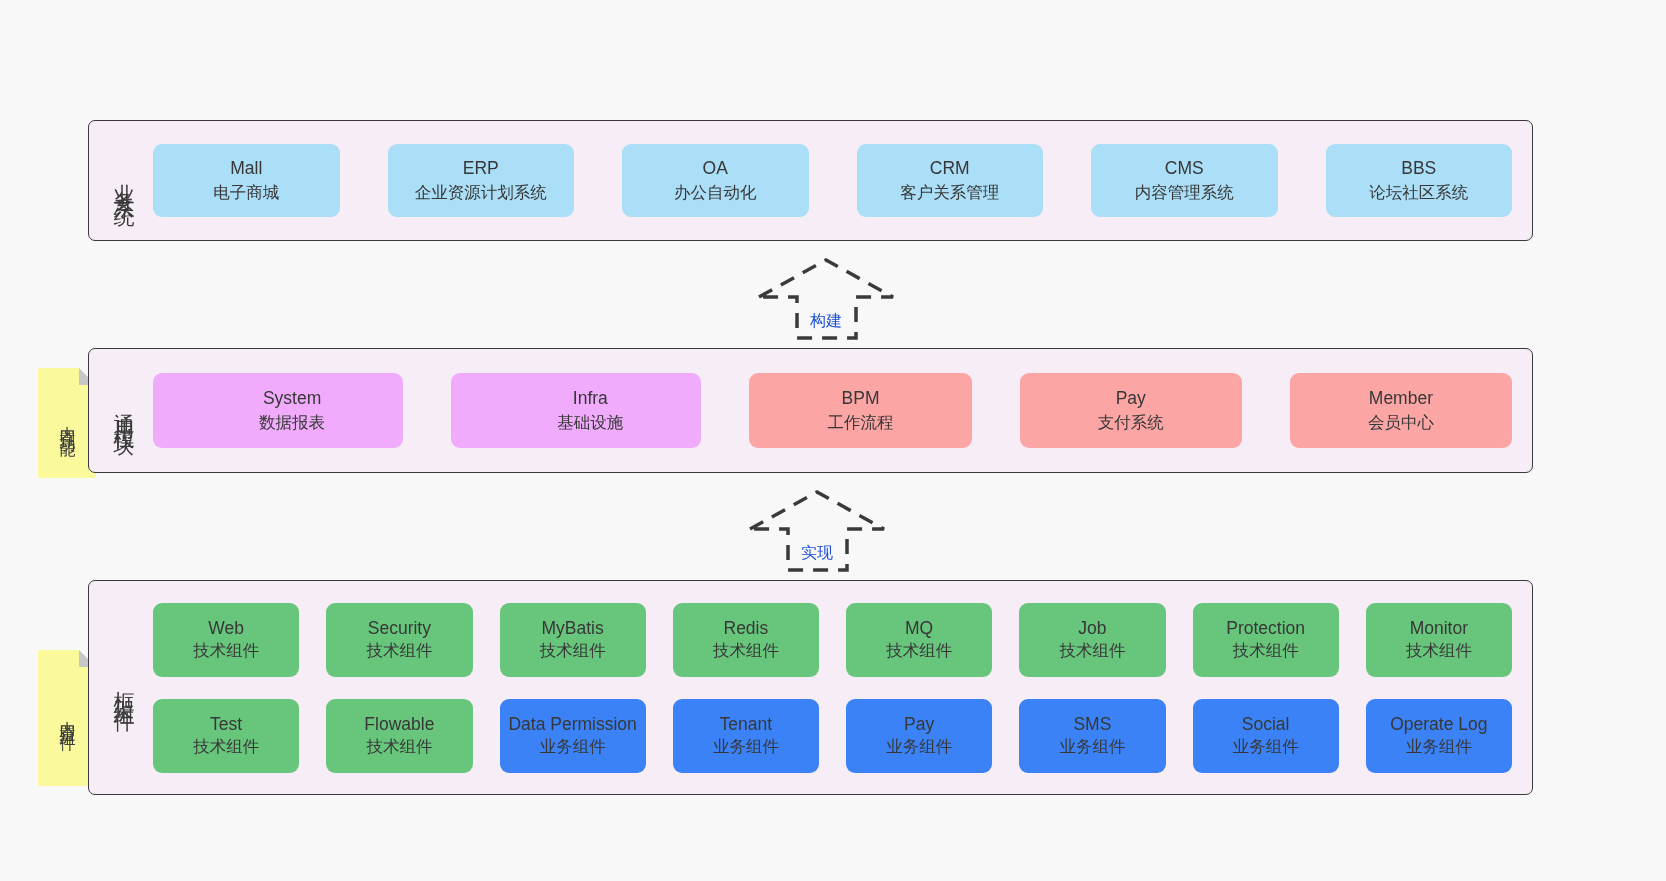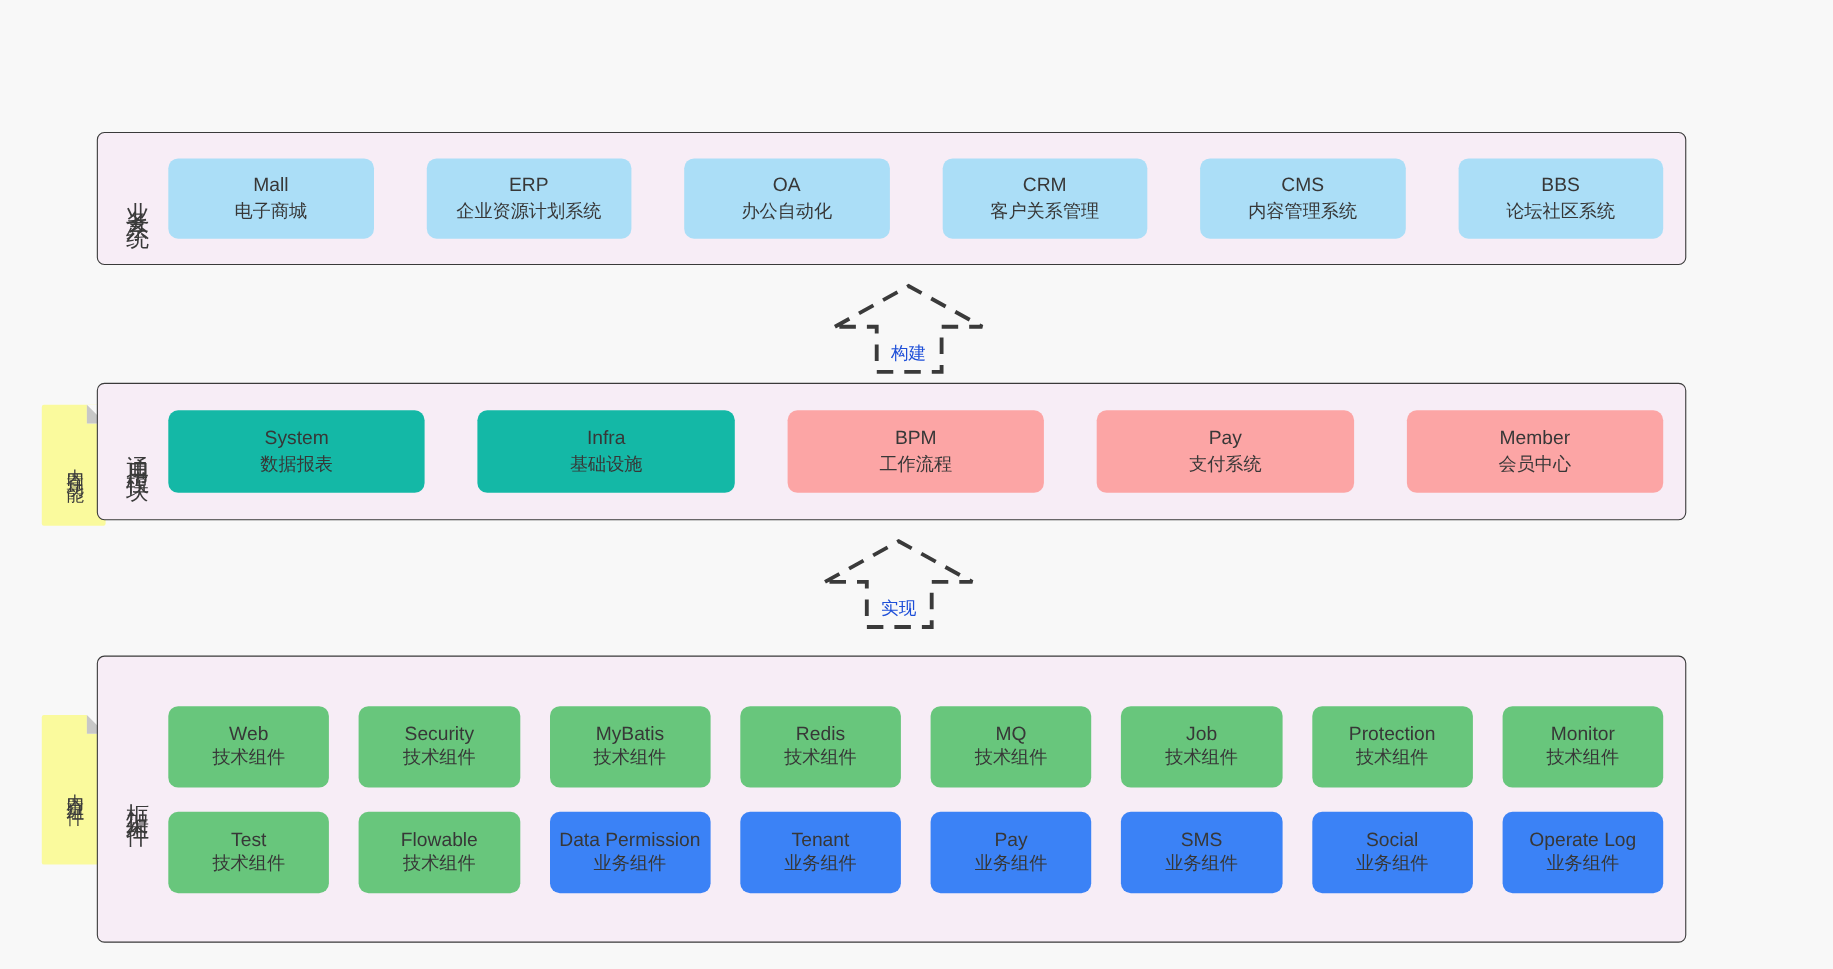--- a/index.html
+++ b/index.html
@@ -7,21 +7,21 @@
   body { font-family:"Liberation Sans","DejaVu Sans",sans-serif; color:#373737; }
   .stage { position:relative; width:1666px; height:881px; background:#f8f8f8; overflow:hidden; }
 
   .panel {
     position:absolute; left:88px; width:1445px;
     background:#f7edf6; border:1.6px solid #3a3a3a; border-radius:7px;
     display:flex; align-items:center; padding:0 20px 0 12px; z-index:1;
   }
   .panel1 { top:120px; height:121px; }
   .panel2 { top:348px; height:125px; }
-  .panel3 { top:596px; height:261px; }
+  .panel3 { top:580px; height:215px; }
 
   .v-label {
     flex:none; width:46px; text-align:center;
     writing-mode:vertical-rl; text-orientation:upright;
     font-size:21px; letter-spacing:7px; color:#3a3a3a;
     display:flex; align-items:center; justify-content:center;
   }
   .boxes { flex:1; display:flex; gap:48px; padding-left:6px; }
   .rows  { flex:1; display:flex; flex-direction:column; gap:22px; padding-left:6px; }
   .boxes8 { display:flex; gap:27px; }
@@ -30,21 +30,21 @@
     flex:1; border-radius:9px; display:flex; flex-direction:column;
     align-items:center; justify-content:center; text-align:center;
     line-height:1.45;
   }
   .panel1 .box { height:73px; }
   .panel2 .box { height:75px; }
   .boxes8 .box { height:74px; line-height:1.32; }
   .bt { font-size:17.5px; }
   .bs { font-size:16.5px; }
   .blue  { background:#abdef7; }
-  .red   { background:#14b8a6; }
+  .red   { background:#f0abfc;padding-left:28px; }
   .pink  { background:#fca5a5; }
   .green { background:#68c67c; }
   .green-light { background:#3b82f6; }
 
   .tab {
     position:absolute; left:38px; width:58px; background:#fafa9d;
     border-radius:2px; z-index:0;
     display:flex; align-items:center; justify-content:center;
   }
   .tab1 { top:368px; height:110px; }

